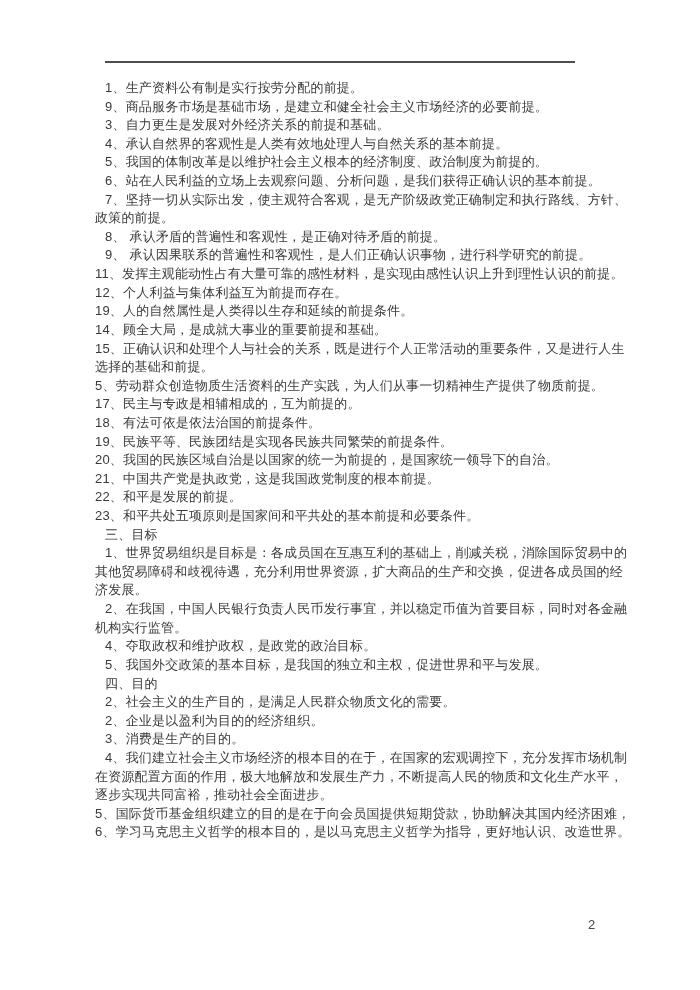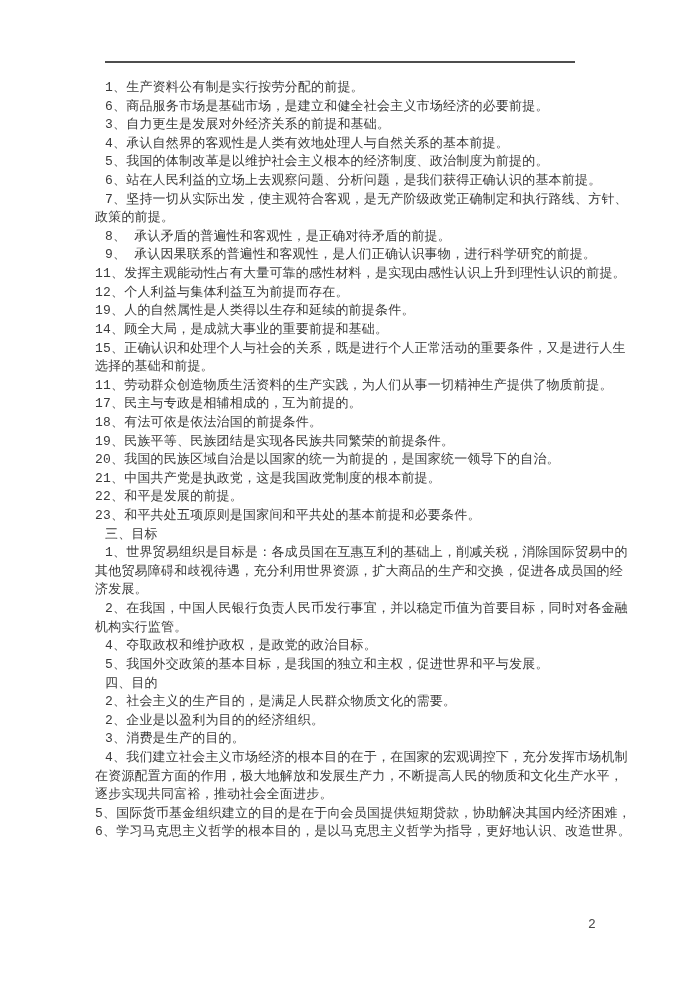--- a/index.html
+++ b/index.html
@@ -6,21 +6,21 @@
     margin: 0;
     padding: 0;
     background: #ffffff;
   }
   .page {
     position: relative;
     width: 700px;
     height: 990px;
     background: #ffffff;
     overflow: hidden;
-    font-family: Liberation Mono, monospace;
+    font-family: Liberation Sans, sans-serif;
   }
   .header-rule {
     position: absolute;
     left: 105px;
     top: 61px;
     width: 470px;
     height: 2px;
     background: #4d4d4d;
   }
   .doc-body {
@@ -49,36 +49,36 @@
     color: #474747;
   }
 </style>
 </head>
 <body>
 
 <div class="page">
   <div class="header-rule"></div>
   <div class="doc-body">
       <div class="doc-line indent">1、生产资料公有制是实行按劳分配的前提。</div>
-      <div class="doc-line indent">6、商品服务市场是基础市场，是建立和健全社会主义市场经济的必要前提。</div>
+      <div class="doc-line indent">9、商品服务市场是基础市场，是建立和健全社会主义市场经济的必要前提。</div>
       <div class="doc-line indent">3、自力更生是发展对外经济关系的前提和基础。</div>
       <div class="doc-line indent">4、承认自然界的客观性是人类有效地处理人与自然关系的基本前提。</div>
       <div class="doc-line indent">5、我国的体制改革是以维护社会主义根本的经济制度、政治制度为前提的。</div>
       <div class="doc-line indent">6、站在人民利益的立场上去观察问题、分析问题，是我们获得正确认识的基本前提。</div>
       <div class="doc-line indent">7、坚持一切从实际出发，使主观符合客观，是无产阶级政党正确制定和执行路线、方针、</div>
       <div class="doc-line">政策的前提。</div>
       <div class="doc-line indent">8、 承认矛盾的普遍性和客观性，是正确对待矛盾的前提。</div>
       <div class="doc-line indent">9、 承认因果联系的普遍性和客观性，是人们正确认识事物，进行科学研究的前提。</div>
       <div class="doc-line">11、发挥主观能动性占有大量可靠的感性材料，是实现由感性认识上升到理性认识的前提。</div>
       <div class="doc-line">12、个人利益与集体利益互为前提而存在。</div>
       <div class="doc-line">19、人的自然属性是人类得以生存和延续的前提条件。</div>
       <div class="doc-line">14、顾全大局，是成就大事业的重要前提和基础。</div>
       <div class="doc-line">15、正确认识和处理个人与社会的关系，既是进行个人正常活动的重要条件，又是进行人生</div>
       <div class="doc-line">选择的基础和前提。</div>
-      <div class="doc-line">11、劳动群众创造物质生活资料的生产实践，为人们从事一切精神生产提供了物质前提。</div>
+      <div class="doc-line">5、劳动群众创造物质生活资料的生产实践，为人们从事一切精神生产提供了物质前提。</div>
       <div class="doc-line">17、民主与专政是相辅相成的，互为前提的。</div>
       <div class="doc-line">18、有法可依是依法治国的前提条件。</div>
       <div class="doc-line">19、民族平等、民族团结是实现各民族共同繁荣的前提条件。</div>
       <div class="doc-line">20、我国的民族区域自治是以国家的统一为前提的，是国家统一领导下的自治。</div>
       <div class="doc-line">21、中国共产党是执政党，这是我国政党制度的根本前提。</div>
       <div class="doc-line">22、和平是发展的前提。</div>
       <div class="doc-line">23、和平共处五项原则是国家间和平共处的基本前提和必要条件。</div>
       <div class="doc-line indent">三、目标</div>
       <div class="doc-line indent">1、世界贸易组织是目标是：各成员国在互惠互利的基础上，削减关税，消除国际贸易中的</div>
       <div class="doc-line">其他贸易障碍和歧视待遇，充分利用世界资源，扩大商品的生产和交换，促进各成员国的经</div>

